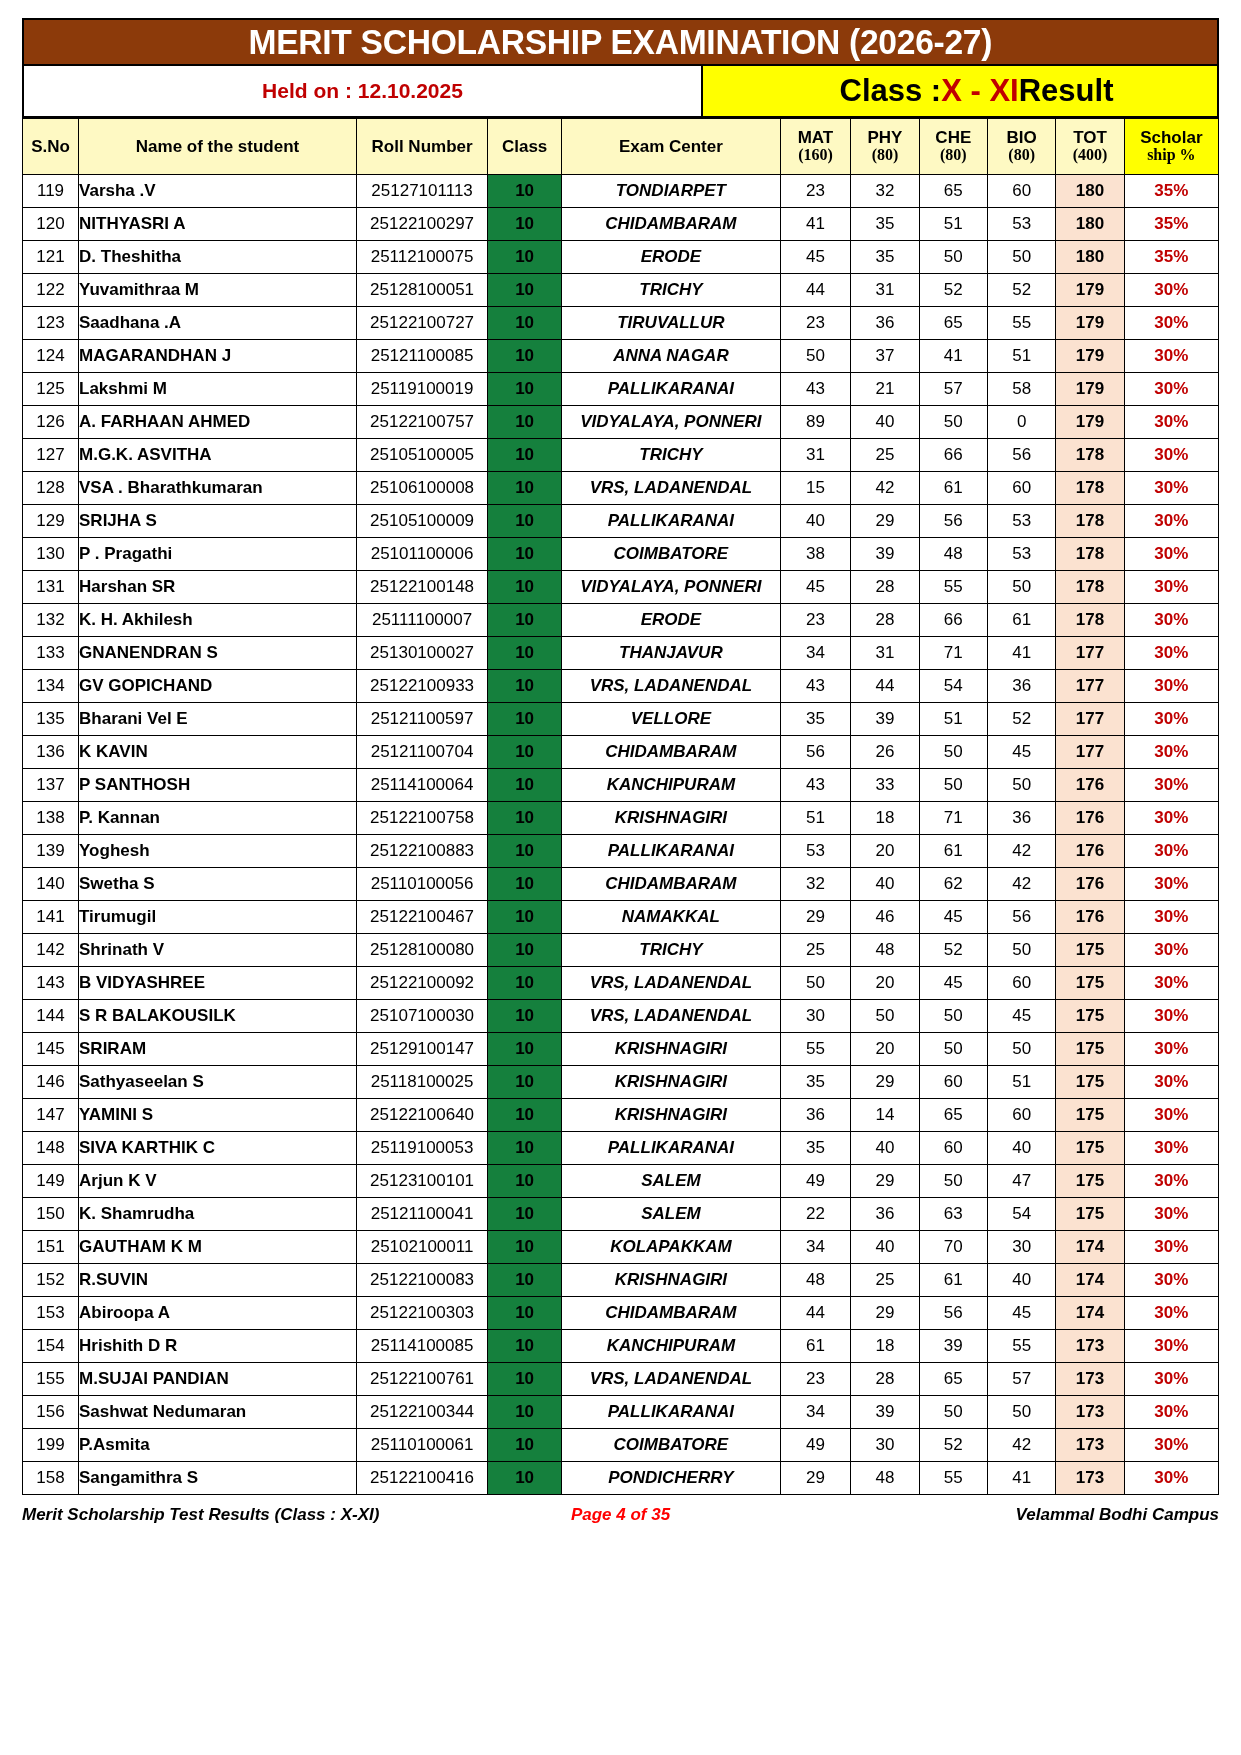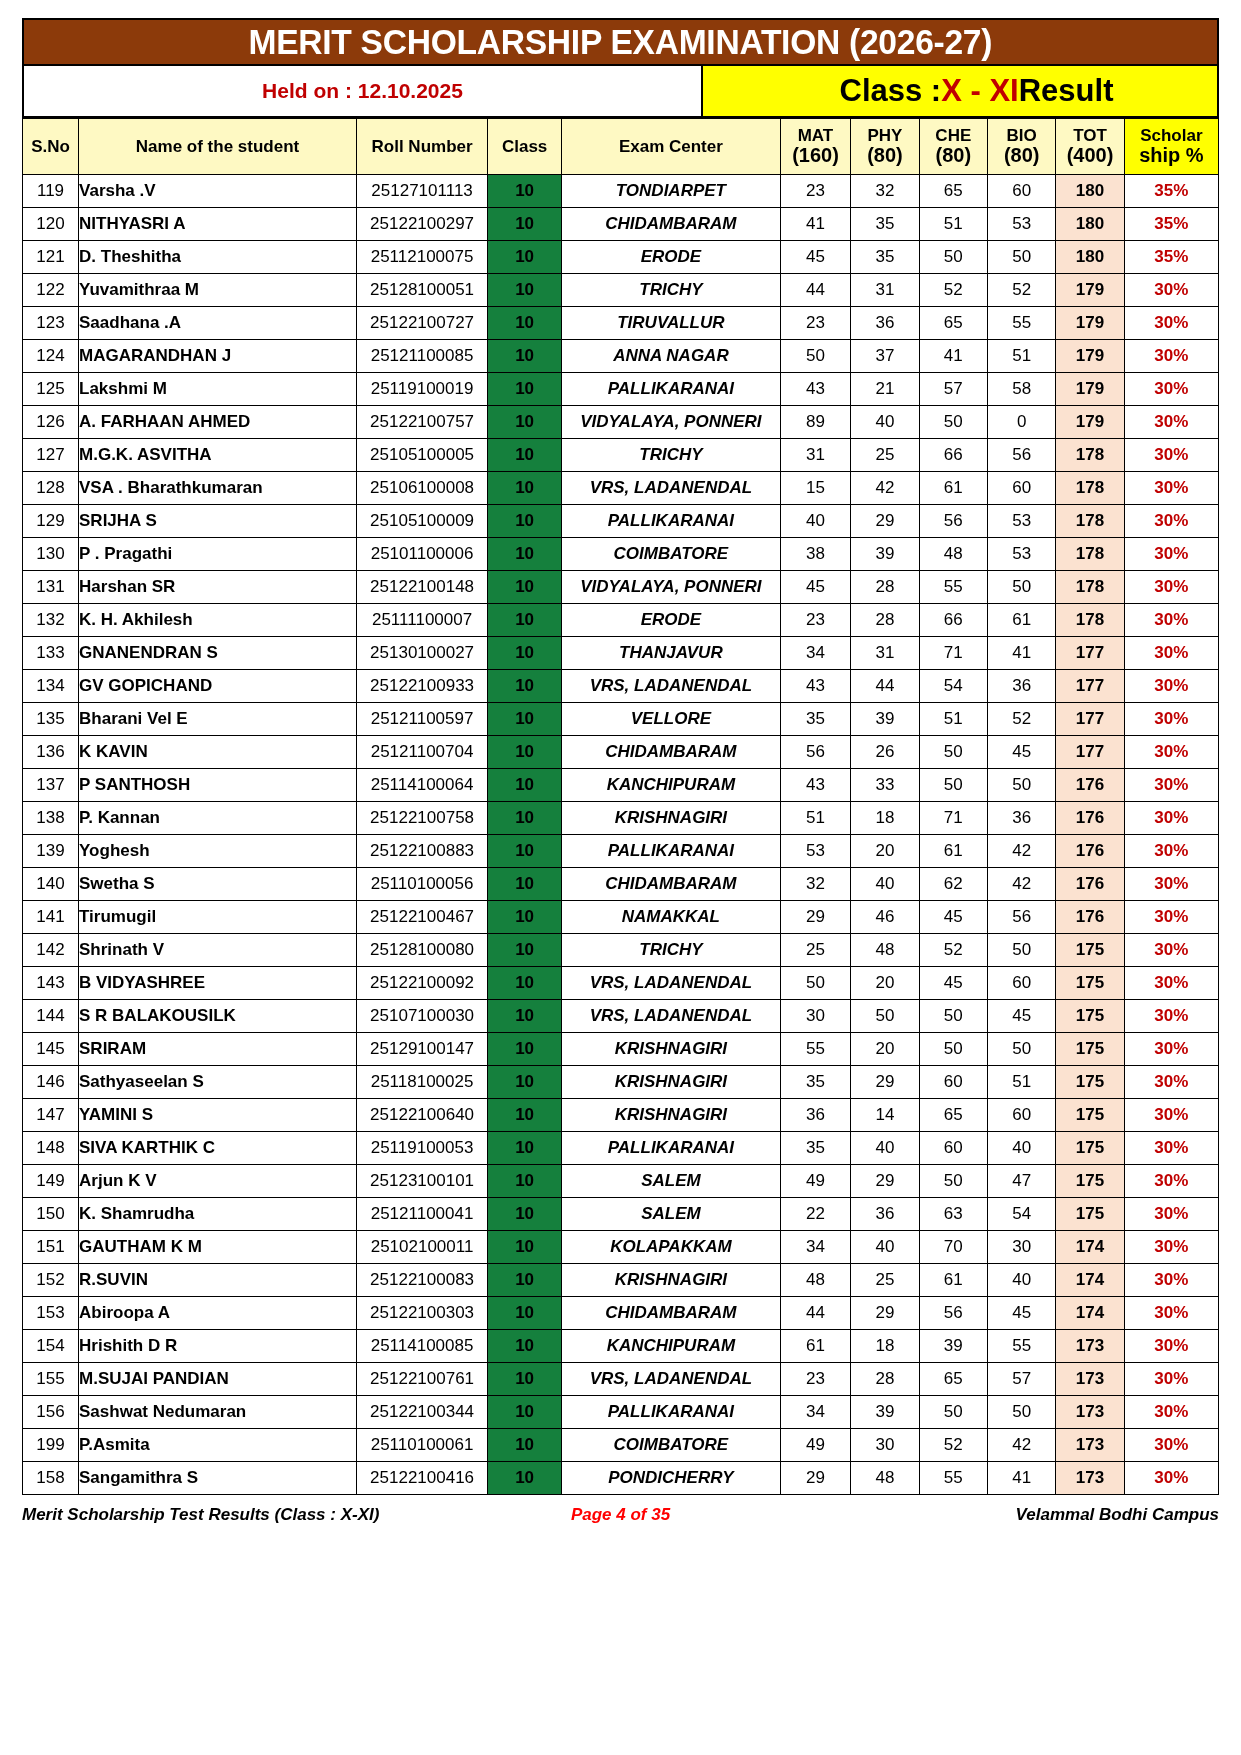--- a/index.html
+++ b/index.html
@@ -82,21 +82,21 @@
     background: #fef9c3;
     font-weight: bold;
     text-align: center;
     height: 56px;
     line-height: 1.05;
     font-size: 17px;
   }
   th.th-scholar {
     background: #ffff00 !important;
   }
-  .sub-line { display:block; font-size: 20px; }
+  .sub-line { display:block; font-size: 16px; font-family: Liberation Serif, serif; }
 
   
   col.c-sno     { width: 50px; }
   col.c-name    { width: 248px; }
   col.c-roll    { width: 117px; }
   col.c-class   { width: 66px; }
   col.c-center  { width: 195px; }
   col.c-mat     { width: 63px; }
   col.c-phy     { width: 61px; }
   col.c-che     { width: 61px; }

